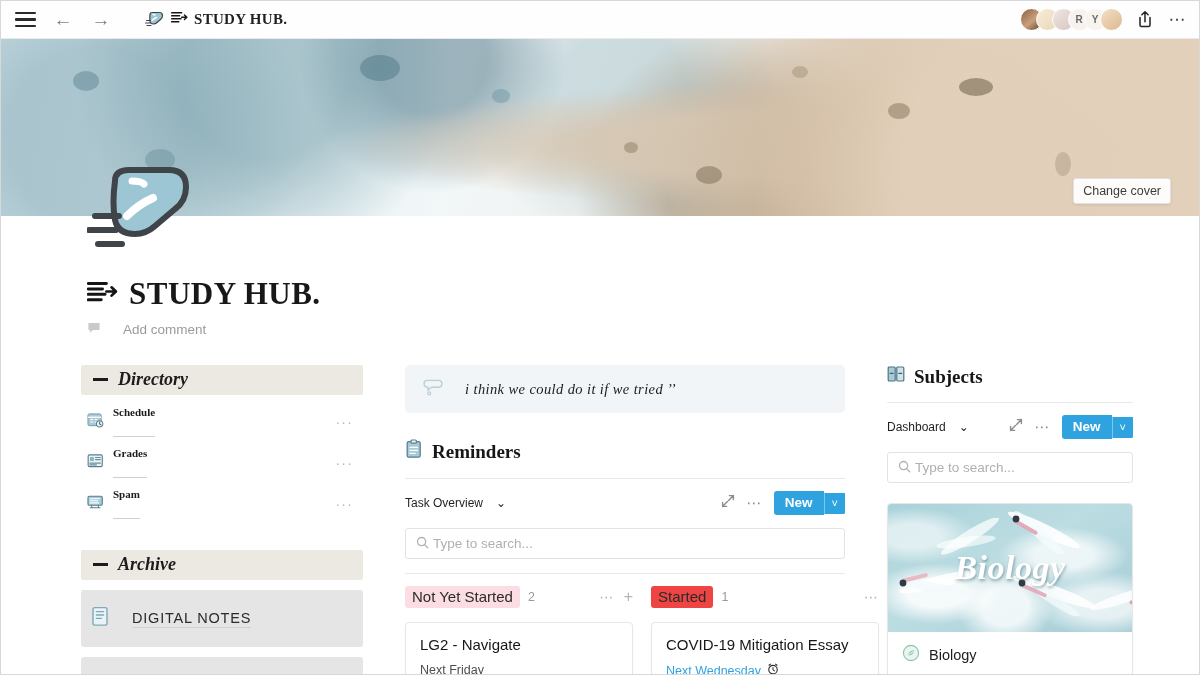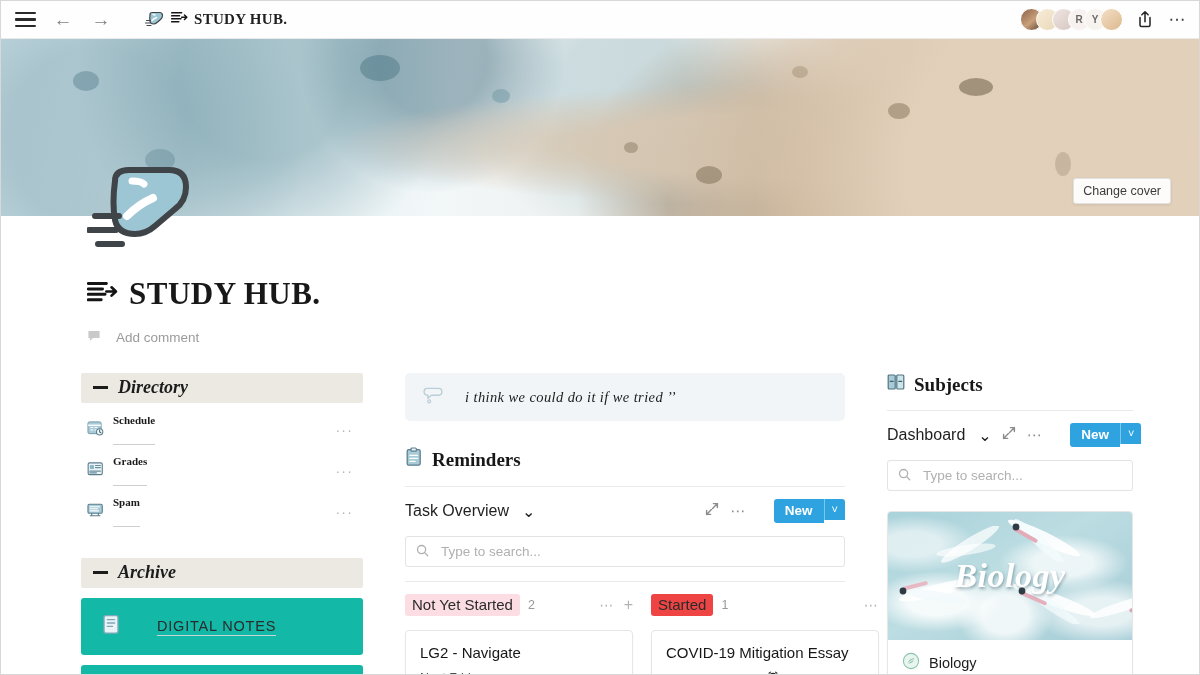--- a/index.html
+++ b/index.html
@@ -88,21 +88,21 @@
     position: absolute; left: 86px; top: 160px;
     width: 110px; height: 92px; z-index: 20;
   }
   .page-head { padding: 60px 0 0 86px; }
   .page-title {
     font-family: "Liberation Serif", serif;
     font-size: 31px; font-weight: bold; color: #181818;
     letter-spacing: .5px; display: flex; align-items: center; gap: 11px;
   }
   .add-comment {
-    margin-top: 17px; display: flex; align-items: center; gap: 15px;
+    margin-top: 9px; display: flex; align-items: center; gap: 22px;
     font-size: 13.5px; color: #9b9b9b; cursor: pointer;
   }
 
   
   .cols {
     display: flex; gap: 0; padding: 28px 0 0 0; align-items: flex-start;
   }
   .col-left { width: 282px; margin-left: 80px; }
   .col-mid  { width: 440px; margin-left: 42px; }
   .col-right{ width: 246px; margin-left: 42px; }
@@ -121,23 +121,23 @@
     display: flex; align-items: center; gap: 9px;
     padding: 5px 10px 5px 6px; cursor: pointer; border-radius: 3px;
   }
   .nav-label {
     font-family: "Liberation Serif", serif;
     font-weight: bold; font-size: 11px; color: #1b1b1b;
     border-bottom: 1px solid #cfcfcf; padding-bottom: 18px;
   }
   .nav-dots { margin-left: auto; color: #b6b6b6; font-size: 14px; letter-spacing: 1.2px; }
   .arch-card {
-    background: #14b8a6; border-radius: 3px;
-    padding: 16px 21px; margin-top: 10px;
-    display: flex; align-items: center; gap: 36px; cursor: pointer;
+    background: #e5e5e5; border-radius: 3px;
+    padding: 16px 10px; margin-top: 10px;
+    display: flex; align-items: center; gap: 22px; cursor: pointer;
   }
   .arch-label {
     font-size: 14.5px; letter-spacing: .8px; color: #2b2b2b;
     border-bottom: 1px solid #c9d4d6; padding-bottom: 1px;
   }
 
   
   .quote {
     background: #f1f5f7; border-radius: 5px;
     padding: 12px 18px; display: flex; align-items: center; gap: 20px;
@@ -152,44 +152,43 @@
   .db-title {
     font-family: "Liberation Serif", serif;
     font-weight: bold; font-size: 19px; color: #171717;
     display: flex; align-items: center; gap: 9px;
   }
   .db-sep { height: 1px; background: #eaeaea; margin-top: 14px; }
   .db-bar {
     display: flex; align-items: center; margin-top: 12px; gap: 10px;
   }
   .view-name {
-    font-size: 16px; color: #1f1f1f; font-weight: 500;
-    display: flex; align-items: center; gap: 13px; cursor: pointer;
+    font-size: 12px; color: #1f1f1f; font-weight: 500;
+    display: flex; align-items: flex-end; gap: 13px; cursor: pointer;
   }
   .bar-right { margin-left: auto; display: flex; align-items: center; gap: 11px; }
   .expand-ic { color: #8c8c8c; cursor: pointer; }
   .bar-dots { color: #8c8c8c; font-size: 15px; letter-spacing: 1.5px; cursor: pointer; }
   .new-btn {
-    display: flex; align-items: flex-start; border-radius: 3px; overflow: hidden;
+    display: flex; align-items: center; border-radius: 3px; overflow: hidden;
     cursor: pointer;
-    margin-left: 16px;
   }
   .new-btn .lbl {
     background: #2ea3e0; color: #fff; font-size: 13.5px; font-weight: 600;
     padding: 4px 11px 5px;
   }
   .new-btn .cv {
     background: #2ea3e0; color: #fff; font-size: 11px;
     padding: 4px 7px 5px; border-left: 1px solid rgba(255,255,255,.38);
     display: flex; align-items: center;
   }
   .search-box {
     margin-top: 13px; height: 31px;
     border: 1px solid #e3e3e3; border-radius: 3px;
-    display: flex; align-items: center; gap: 12px; padding: 0 10px;
+    display: flex; align-items: center; gap: 4px; padding: 0 10px;
     background: #fff;
   }
   .search-box input {
     border: none; outline: none; font-size: 13.5px; color: #4a4a4a;
     font-family: "Liberation Sans", sans-serif; width: 100%; background: transparent;
   }
   .search-box input::placeholder { color: #b0b0b0; }
 
   
   .kanban-sep { height: 1px; background: #eaeaea; margin-top: 14px; }

